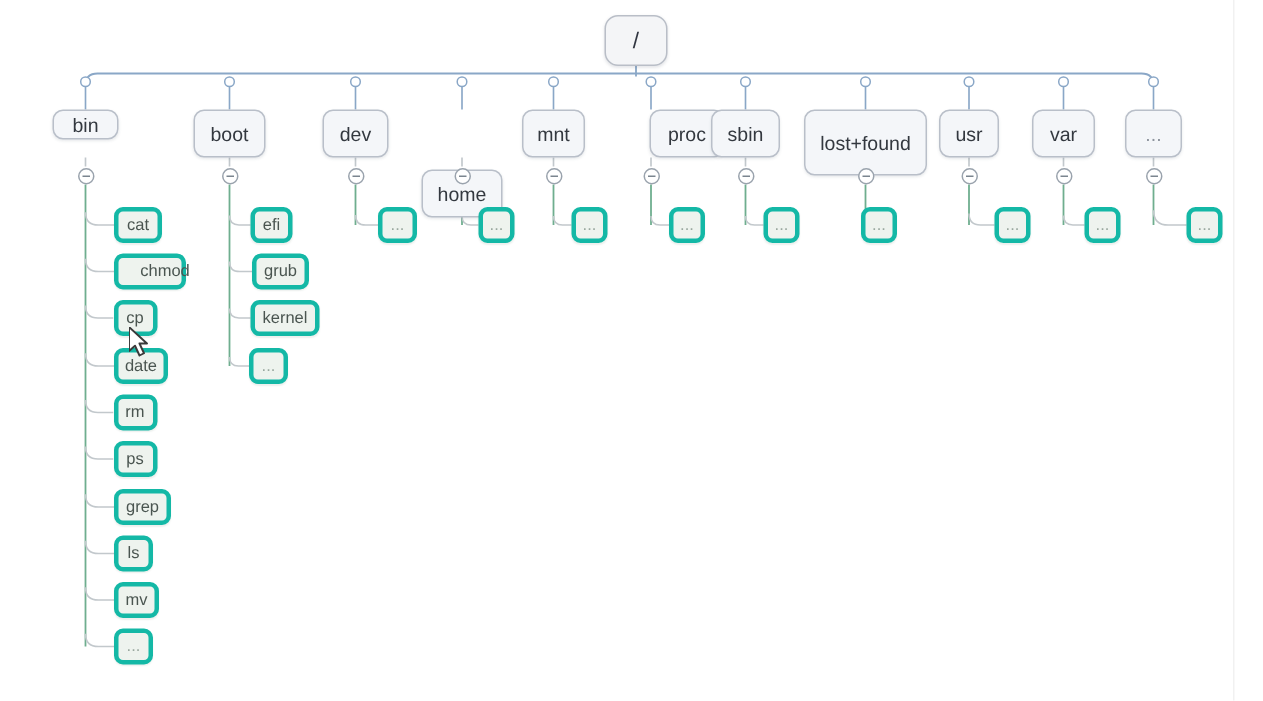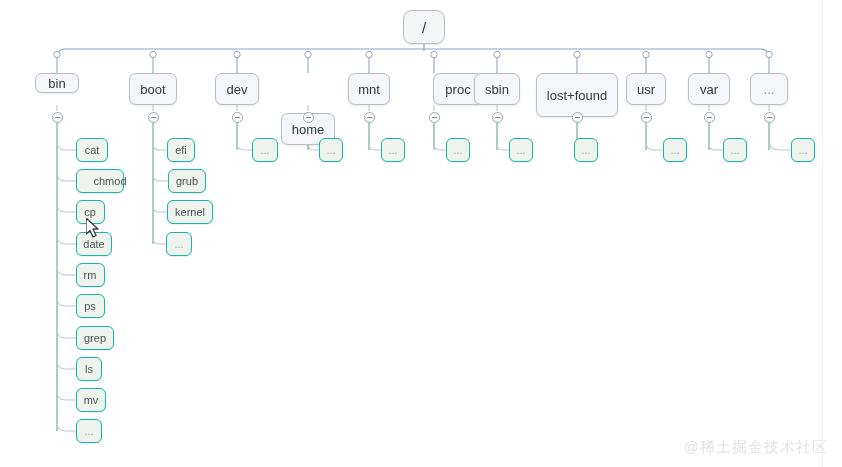--- a/index.html
+++ b/index.html
@@ -37,21 +37,21 @@
   }
   .node-l1{
     background:#f4f6f9;
     border:1px solid #b9bfc9;
     color:#33383f;
     font-size:13px;
     box-shadow:0 1px 2px rgba(60,70,90,.12);
   }
   .node-l2{
     background:#eef3ee;
-    border:1px solid #14b8a6;
+    border:3px solid #14b8a6;
     color:#4a5550;
     font-size:11px;
     border-radius:6px;
     box-shadow:0 1px 1px rgba(80,110,90,.10);
   }
   .node-l2.ellipsis{color:#9aa89f;}
   .node-l1.ellipsis{color:#8d949d;}
 
   .toggle{
     position:absolute;
@@ -270,14 +270,13 @@
       <div class="toggle" style="left: 763.5px; top: 111.5px;"></div>
       <div class="node node-l2 ellipsis" style="left: 791px; top: 138px; width: 24px; height: 24px;">
         <span>...</span>
       </div>
     </div>
 
   <svg class="cursor" id="mouse-cursor" width="18" height="24" style="left: 86px; top: 218px;">
     <polygon points="0,0 0,16 4,12.5 7,19 10,17.5 7,11 12,11" fill="#ffffff" stroke="#3a3a3a" stroke-width="1.3" stroke-linejoin="round"></polygon>
   </svg>
 
-  <div class="watermark">@稀土掘金技术社区</div>
 </div>
 
 </body></html>

